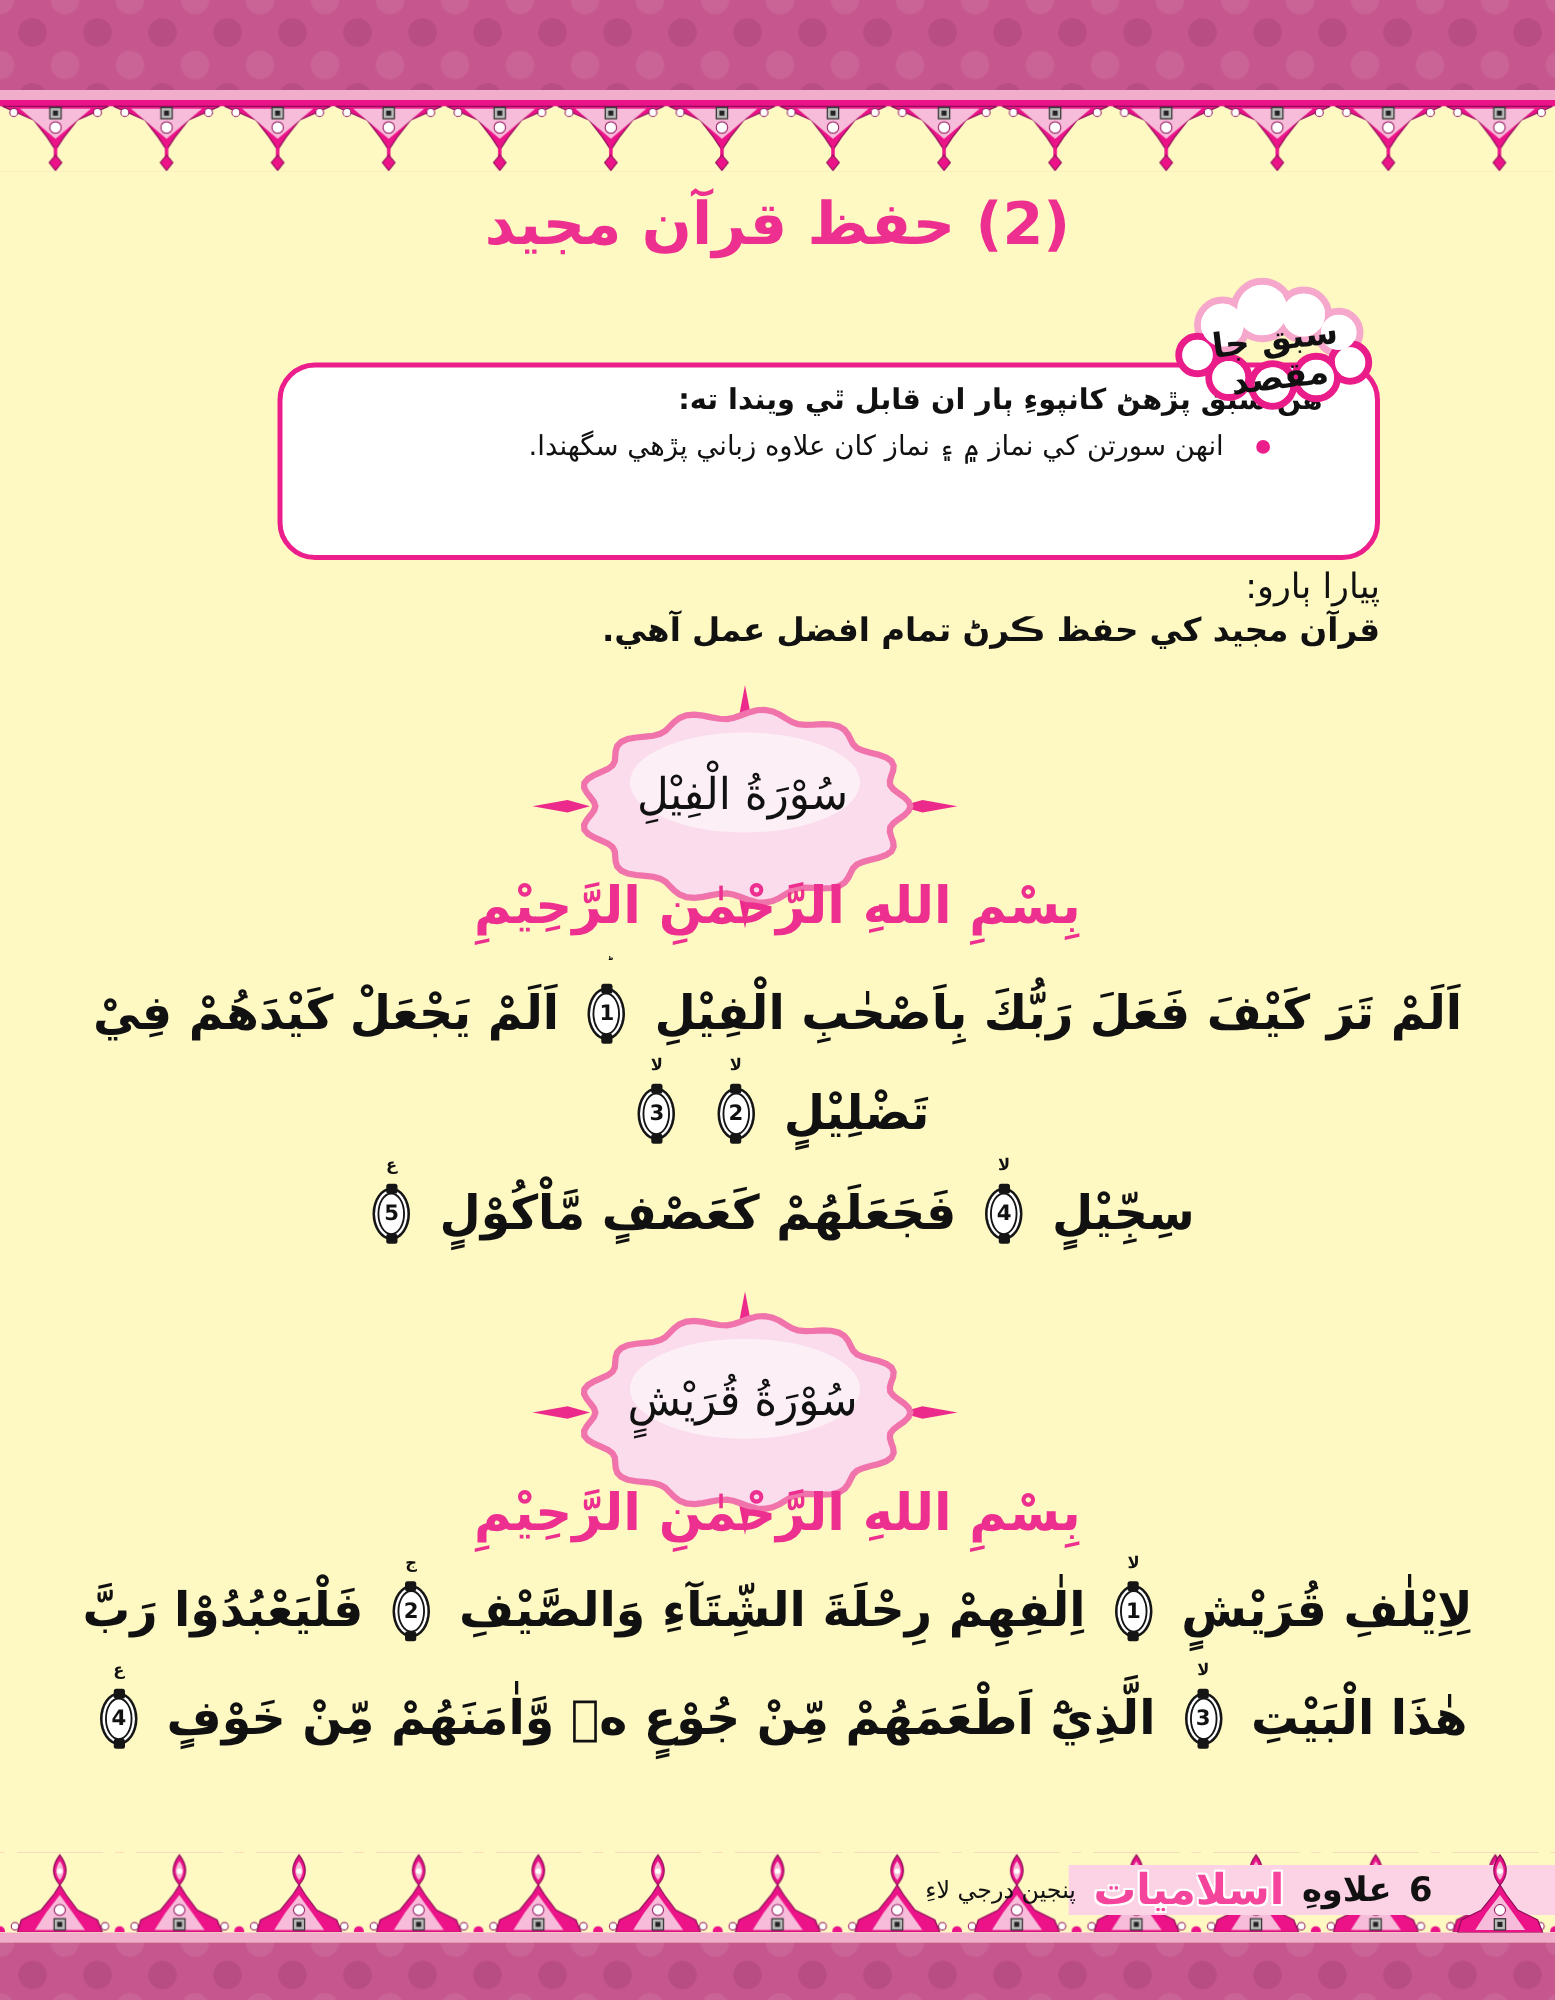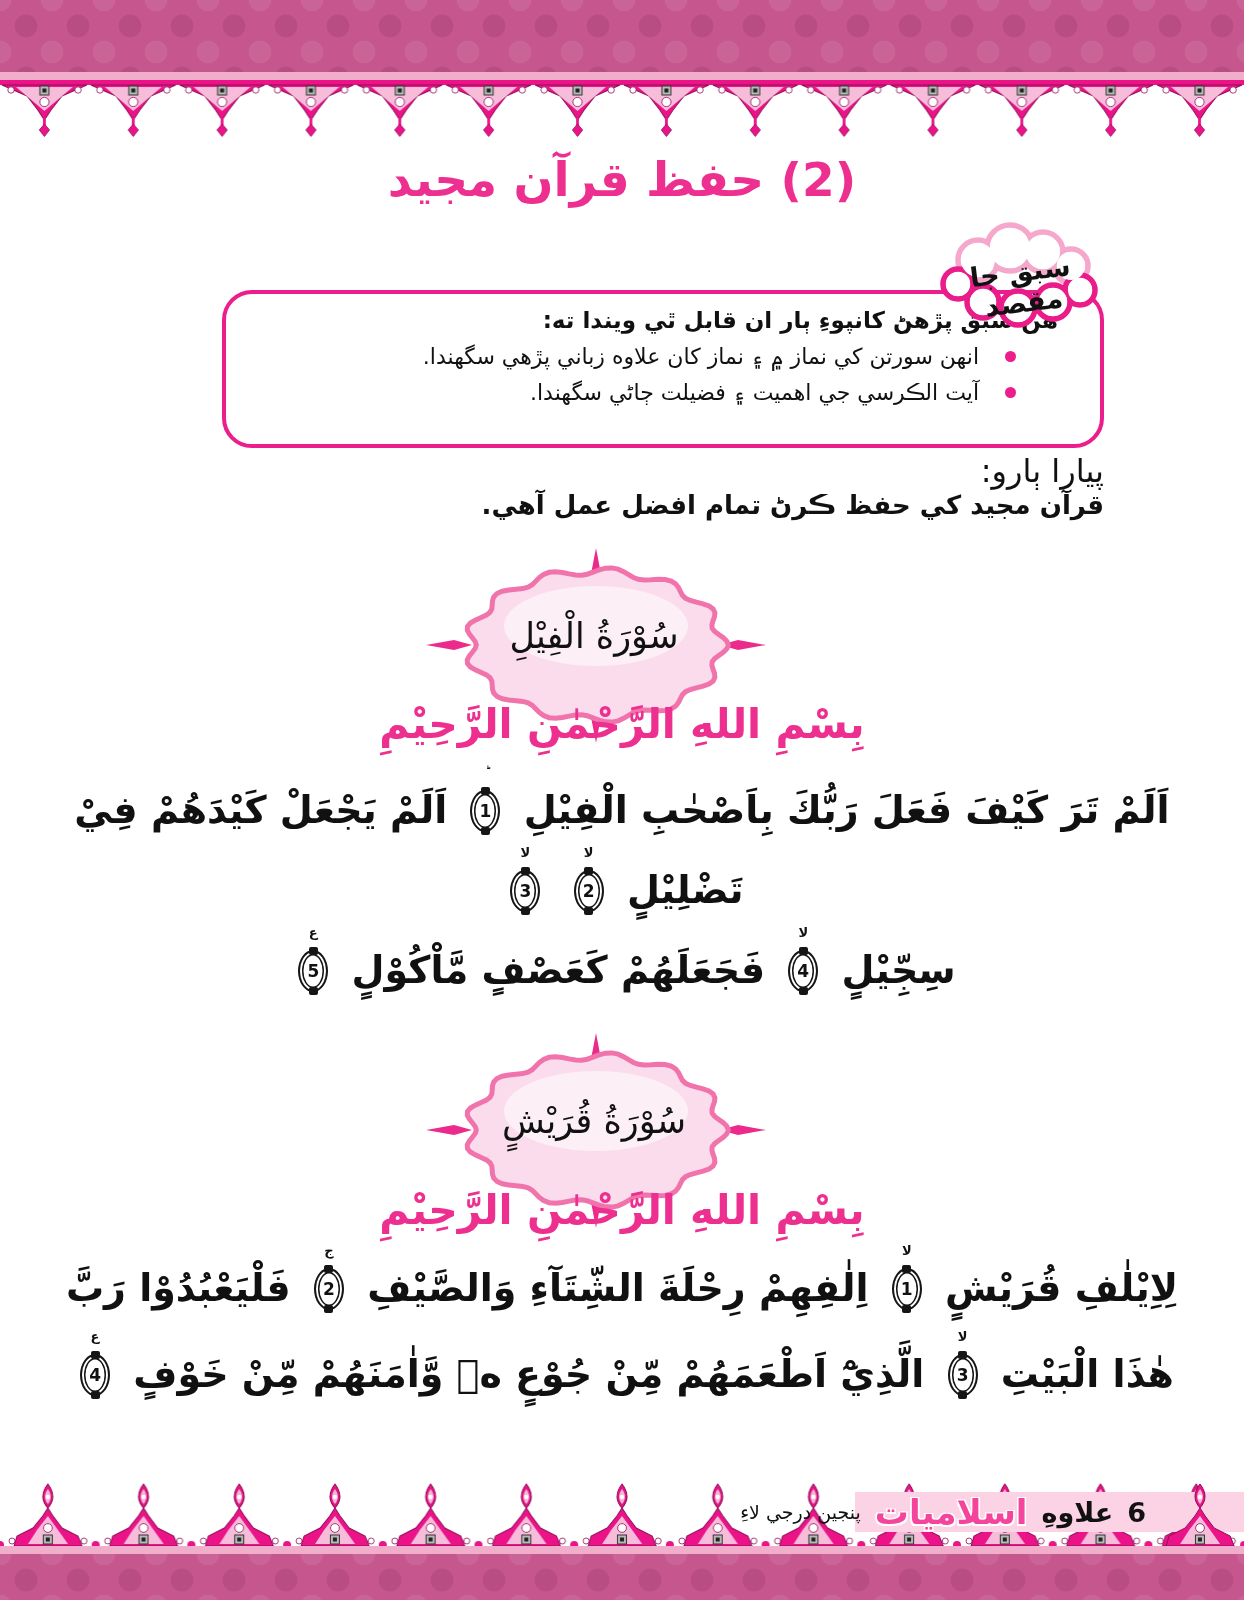--- a/index.html
+++ b/index.html
@@ -2,21 +2,21 @@
 <html lang="sd" dir="ltr" style="--accent: #ec1e8b; --magenta: #ec1288; --title: #ed2f8f; --band: #c6578e; --strip: #f0aecb; --light: #f7bcd9; --footer_bg: #fbd3e4; --badge_border: #f173ac; --badge_fill: #fbdcec; --text: #111111; --brand_pink: #f4449b;"><head>
 <meta charset="utf-8">
 <style>
   :root{
     --accent:#ec1e8b; --magenta:#ec1288; --title:#ed2f8f; --band:#c6578e;
     --strip:#f0aecb; --light:#f7bcd9; --footer_bg:#fbd3e4; --badge_border:#f173ac;
     --badge_fill:#fbdcec; --text:#111111; --brand_pink:#f4449b;
   }
   *{margin:0;padding:0;box-sizing:border-box;}
   body{background:#888;font-family:"DejaVu Sans","Liberation Sans",sans-serif;}
-  .page{position:relative;width:1244px;height:1600px;margin:0 auto;background:#ffffff;overflow:hidden;}
+  .page{position:relative;width:1244px;height:1600px;margin:0 auto;background:#fef9c3;overflow:hidden;}
 
   
   .band{position:absolute;left:0;width:1244px;background-color:var(--band);
     background-image:
       radial-gradient(circle, rgba(90,10,60,.13) 30%, transparent 32%),
       radial-gradient(circle, rgba(255,255,255,.07) 30%, transparent 32%);
     background-size:52px 52px,52px 52px;background-position:0 0,26px 26px;}
   .band.top{top:0;height:72px;}
   .band.bottom{top:1554px;height:46px;}
   .pinkstrip{position:absolute;left:0;width:1244px;height:8px;background:var(--strip);}
@@ -38,21 +38,21 @@
   
   .objectives-box{position:absolute;left:222px;top:290px;width:882px;height:158px;
     border:4px solid var(--accent);border-radius:30px;direction:rtl;
     padding:13px 42px 10px 24px;z-index:2;background:#fff;}
   .obj-heading{font-size:23px;font-weight:bold;color:#111;margin-bottom:8px;}
   .obj-item{display:flex;align-items:center;gap:26px;padding-right:42px;margin-top:11px;}
   .obj-dot{width:11px;height:11px;border-radius:50%;background:var(--accent);flex:0 0 auto;}
   .obj-text{font-size:22px;color:#111;}
 
   
-  .salutation{position:absolute;right:140px;top:452px;direction:rtl;font-size:32px;color:#111;}
+  .salutation{position:absolute;right:140px;top:452px;direction:rtl;font-size:28px;color:#111;}
   .intro-line{position:absolute;right:140px;top:490px;direction:rtl;font-size:26px;font-weight:bold;color:#111;}
 
   
   .badge{position:absolute;width:340px;height:195px;left:426px;}
   .badge.fil{top:548px;}
   .badge.quraysh{top:1033px;}
   .badge-label{position:absolute;left:43px;top:68px;width:250px;text-align:center;direction:rtl;
     font-size:35px;font-weight:normal;color:#111;}
 
   
@@ -143,24 +143,20 @@
     </svg>
     <div class="cloud-label">سبق جا مقصد</div>
   </div>
 
   <div class="objectives-box">
     <div class="obj-heading">هن سبق پڙهڻ کانپوءِ ٻار ان قابل ٿي ويندا ته:</div>
     <div class="obj-item">
       <span class="obj-dot"></span>
       <span class="obj-text">انهن سورتن کي نماز ۾ ۽ نماز کان علاوه زباني پڙهي سگهندا.</span>
     </div>
-    <div class="obj-item">
-      <span class="obj-dot"></span>
-      <span class="obj-text">آيت الڪرسي جي اهميت ۽ فضيلت ڄاڻي سگهندا.</span>
-    </div>
   </div>
 
   <div class="salutation">پيارا ٻارو:</div>
   <div class="intro-line">قرآن مجيد کي حفظ ڪرڻ تمام افضل عمل آهي.</div>
 
   <div class="badge fil">
     <svg width="340" height="195" viewBox="0 0 340 195">
       <polygon points="170,0 175,26 170,42 165,26" fill="#ec2a8b"></polygon>
       <polygon points="170,195 175,169 170,153 165,169" fill="#ec2a8b"></polygon>
       <polygon points="0,97 28,92 46,97 28,102" fill="#ec2a8b"></polygon>

